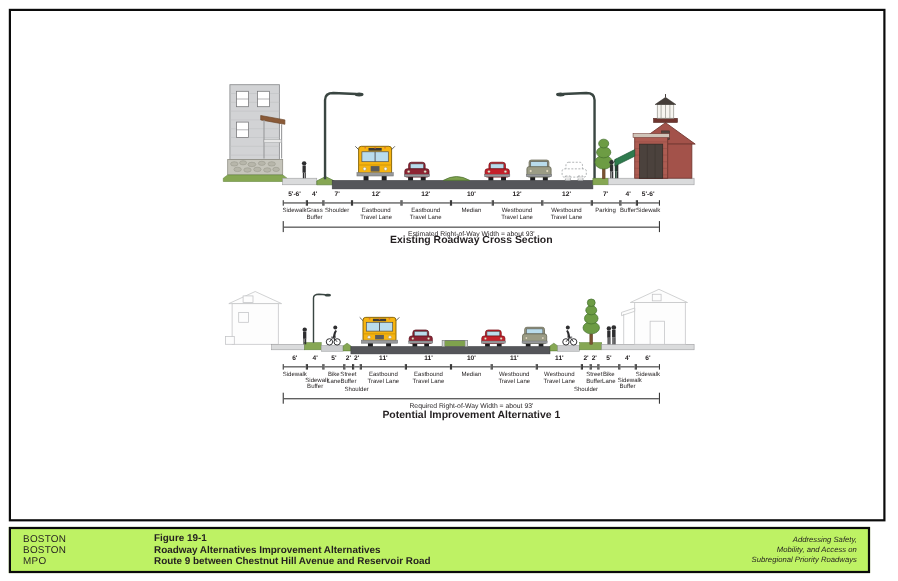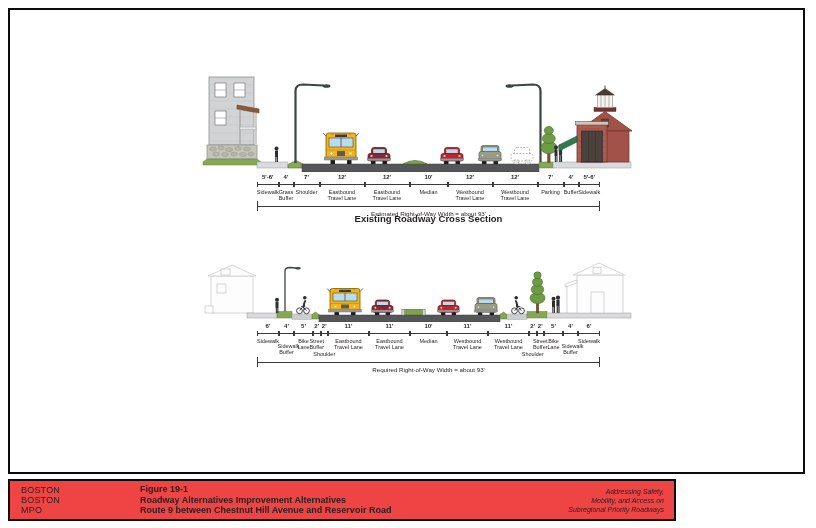--- a/index.html
+++ b/index.html
@@ -1,19 +1,19 @@
 <!DOCTYPE html>
 <html><head>
 <meta charset="utf-8">
 <style>
   html,body{margin:0;padding:0;background:#ffffff;}
   body{font-family:"Liberation Sans", sans-serif; color:#231f20;}
   .page{position:relative;width:816px;height:528px;background:#fff;overflow:hidden;}
   .frame{position:absolute;left:8px;top:8px;width:797px;height:466px;border:2.5px solid #0b0b0b;box-sizing:border-box;}
-  .footer{position:absolute;left:8px;top:479px;width:668px;height:42px;border:2.5px solid #0b0b0b;box-sizing:border-box;display:grid;grid-template-columns:130px 1fr 180px;align-items:center;background:#ef4444;}
+  .footer{position:absolute;left:8px;top:479px;width:783px;height:42px;border:2.5px solid #0b0b0b;box-sizing:border-box;display:grid;grid-template-columns:130px 1fr 180px;align-items:center;background:#bef264;}
   .footer-org{padding-left:11px;font-size:9px;line-height:10px;letter-spacing:0.2px;}
   .footer-center{text-align:left;font-weight:700;font-size:9px;line-height:10.5px;}
   .footer-tag{padding-right:10px;text-align:right;font-style:italic;font-size:7px;line-height:9px;}
   .section{position:absolute;left:195px;width:440px;}
   .sec-existing{top:75px;height:160px;}
   .sec-proposed{top:262px;height:128px;}
   .scene{position:absolute;left:0;top:0;}
   .dims{position:absolute;left:0;width:440px;}
   .dims-existing{top:100px;height:32px;}
   .dims-proposed{top:62px;height:36px;}
@@ -485,20 +485,21 @@
           <div class="lbl l2">Sidewalk Buffer</div>
         </div>
       <div class="seg" style="left:383px;width:22px">
           <div class="dim">6'</div>
           <div class="tline"></div>
           <div class="lbl l1">Sidewalk</div>
         </div>
     </div>
 
     <div class="rowline row-proposed"><span class="rowtext">Required Right-of-Way Width = about 93'</span></div>
+    <div class="sec-title title-proposed">Potential Improvement Alternative 1</div>
   </div>
 
   <div class="footer">
     <div class="footer-org">
       <div>BOSTON</div>
       <div>BOSTON</div>
       <div>MPO</div>
     </div>
     <div class="footer-center">
       <div>Figure 19-1</div>

